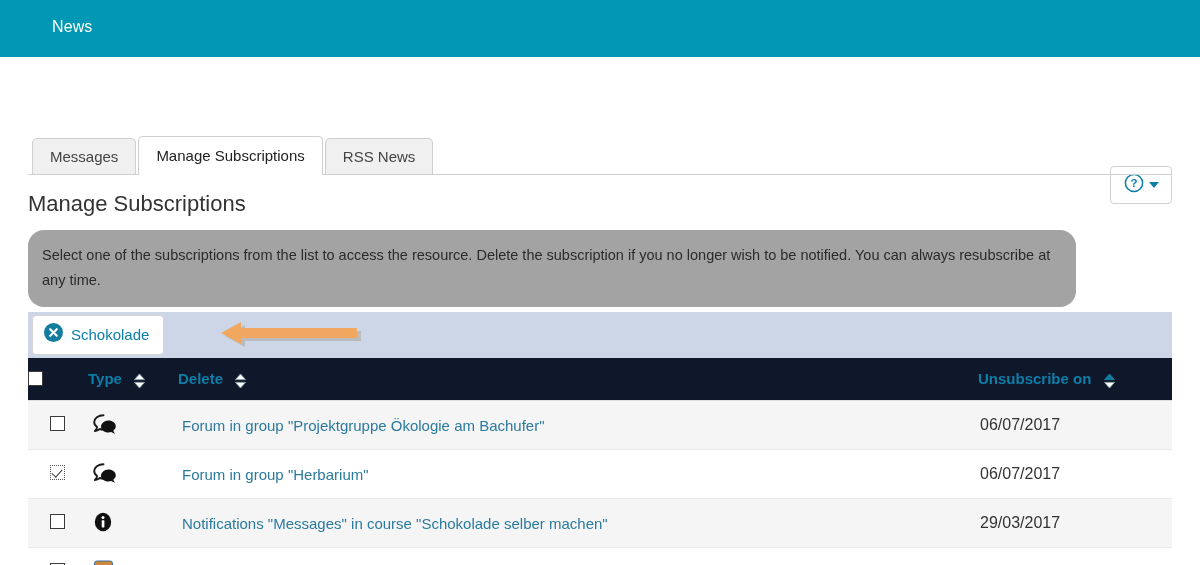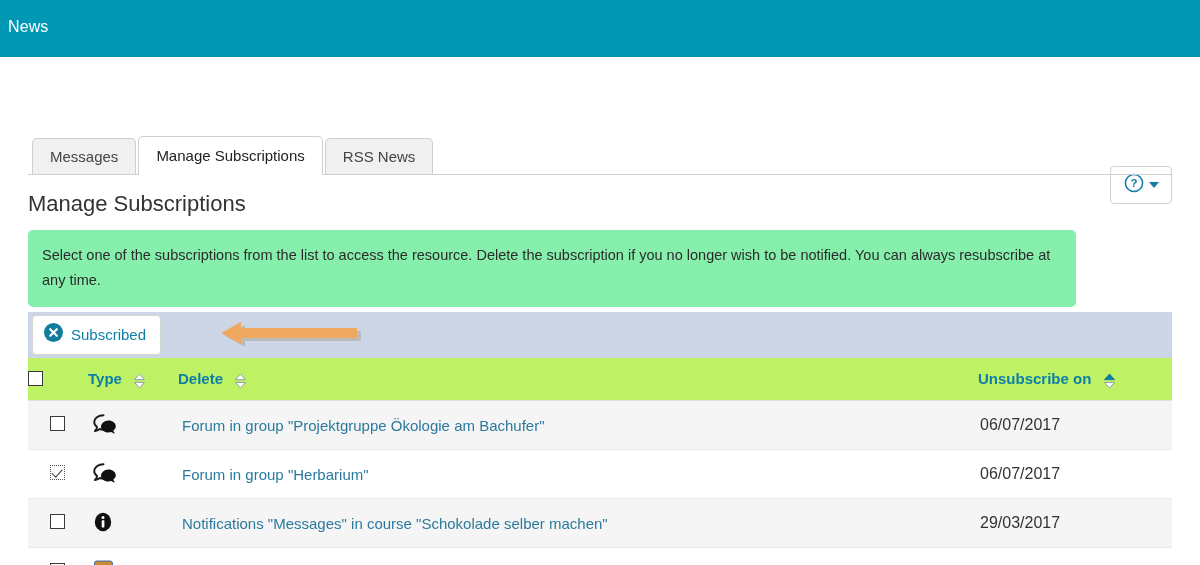--- a/index.html
+++ b/index.html
@@ -24,20 +24,21 @@
     align-items: flex-start;
     padding-left: 8px;
     box-sizing: border-box;
   }
   .brandbar .brand-title {
     color: #ffffff;
     font-size: 16px;
     line-height: 18px;
     padding-top: 18px;
     letter-spacing: 0.1px;
+    margin-left: 44px;
   }
 
   
   .page {
     position: relative;
     padding: 0 28px;
     box-sizing: border-box;
   }
 
   
@@ -123,22 +124,22 @@
     font-size: 22px;
     font-weight: normal;
     color: #333333;
     margin: 16px 0 0 0;
     line-height: 26px;
   }
 
   
   .info-banner {
     margin-top: 13px;
-    background: #86efac;
-    border-radius: 5px;
+    background: #a3a3a3;
+    border-radius: 16px;
     padding: 13px 14px 14px 14px;
     font-size: 14.5px;
     line-height: 25px;
     color: #2b2b2b;
     width: 1048px;
     box-sizing: border-box;
   }
 
   
   .toolbar {
@@ -181,21 +182,21 @@
     table-layout: fixed;
     font-size: 15px;
   }
   table.sub-table th {
     text-align: left;
     font-size: 15px;
     font-weight: bold;
     color: #0d7ea8;
     padding: 12px 0 11px 0;
     border-bottom: 1px solid #dedede;
-    background: #bef264;
+    background: #0f172a;
     vertical-align: middle;
     white-space: nowrap;
   }
   table.sub-table td {
     padding: 0;
     height: 48px;
     vertical-align: middle;
     color: #333333;
     font-size: 15px;
     border-bottom: 1px solid #eaeaea;
@@ -296,21 +297,21 @@
   <div class="info-banner">Select one of the subscriptions from the list to access the resource. Delete the subscription if you no longer wish to be notified. You can always resubscribe at any time.</div>
 
   <div class="toolbar">
     <div class="unsub-btn">
       <span>
         <svg width="19" height="19" viewBox="0 0 19 19">
           <circle cx="9.5" cy="9.5" r="9.5" fill="#137d9e"></circle>
           <path d="M6.2 6.2 L12.8 12.8 M12.8 6.2 L6.2 12.8" stroke="#ffffff" stroke-width="2.1" stroke-linecap="round"></path>
         </svg>
       </span>
-      <span>Subscribed</span>
+      <span>Schokolade</span>
     </div>
 
     <span class="annot-arrow">
       <svg width="200" height="40" viewBox="0 0 200 40">
         <g transform="translate(2,2)" opacity="0.22">
           <polygon points="32,19 52,8 52,14 168,14 168,24 52,24 52,30" fill="#7a5a2a"></polygon>
         </g>
         <polygon points="30,18 50,7 50,13 166,13 166,23 50,23 50,29" fill="#f0a860"></polygon>
       </svg>
     </span>

